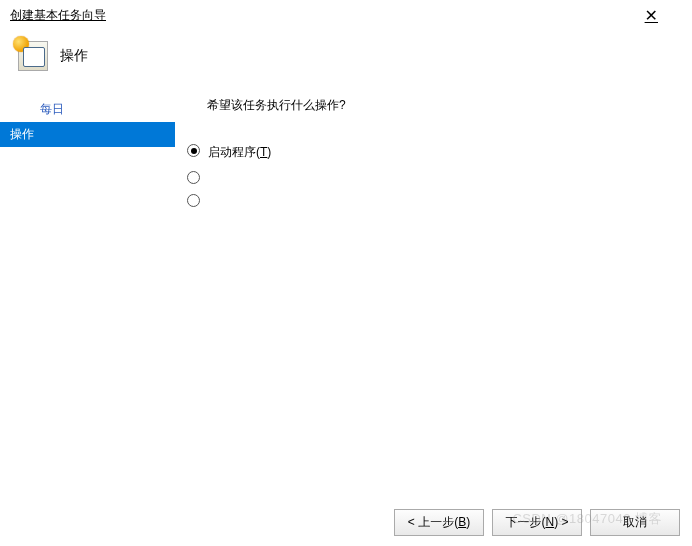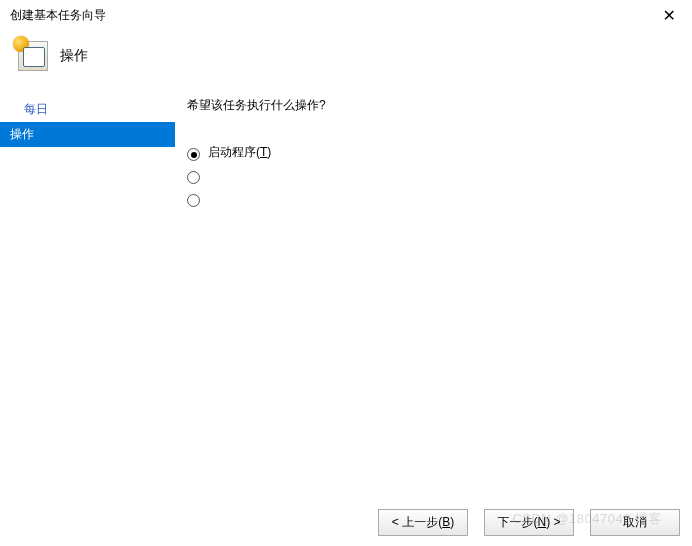--- a/index.html
+++ b/index.html
@@ -9,21 +9,22 @@
       background: #fff;
       width: 692px;
       height: 546px;
       position: relative;
       color: #000;
     }
     .titlebar {
       display: flex;
       justify-content: space-between;
       align-items: center;
-      padding: 6px 10px 4px 10px;
+      padding: 6px 28px 4px 10px;
+      text-decoration: underline;
     }
     .close-btn {
       font-size: 16px;
       padding: 0 6px;
       cursor: default;
       font-family: Arial, sans-serif;
     }
     .header {
       display: flex;
       align-items: center;
@@ -69,34 +70,34 @@
     }
     .sidebar {
       width: 175px;
       padding-top: 4px;
     }
     .sidebar-item {
       padding: 4px 0 4px 10px;
       color: #2d5dbe;
       cursor: default;
     }
-    .sidebar-item.indent { padding-left: 24px; }
+    .sidebar-item.indent { padding-left: 40px; }
     .sidebar-item.selected {
       background: #0078d7;
       color: #fff;
     }
     .sidebar-item.plain { color: #2d5dbe; }
     .content {
       flex: 1;
       padding: 4px 18px 0 12px;
     }
-    .question { margin-bottom: 30px; }
+    .question { margin-bottom: 30px; margin-left: 20px; }
     .radio-row {
       display: flex;
-      align-items: flex-end;
+      align-items: flex-start;
       margin-bottom: 10px;
       cursor: default;
     }
     .radio {
       width: 13px; height: 13px;
       border: 1px solid #555;
       border-radius: 50%;
       margin-right: 8px;
       position: relative;
       background: #fff;
@@ -108,21 +109,21 @@
       width: 6px; height: 6px;
       border-radius: 50%;
       background: #000;
     }
     .radio-label u { text-decoration: underline; }
     .footer {
       position: absolute;
       bottom: 10px;
       right: 12px;
       display: flex;
-      gap: 16px;
+      gap: 8px;
     }
     .btn {
       min-width: 90px;
       padding: 4px 12px;
       border: 1px solid #aaa;
       background: linear-gradient(#fdfdfd, #e9e9e9);
       font-family: inherit;
       font-size: 12px;
       cursor: default;
       text-align: center;

